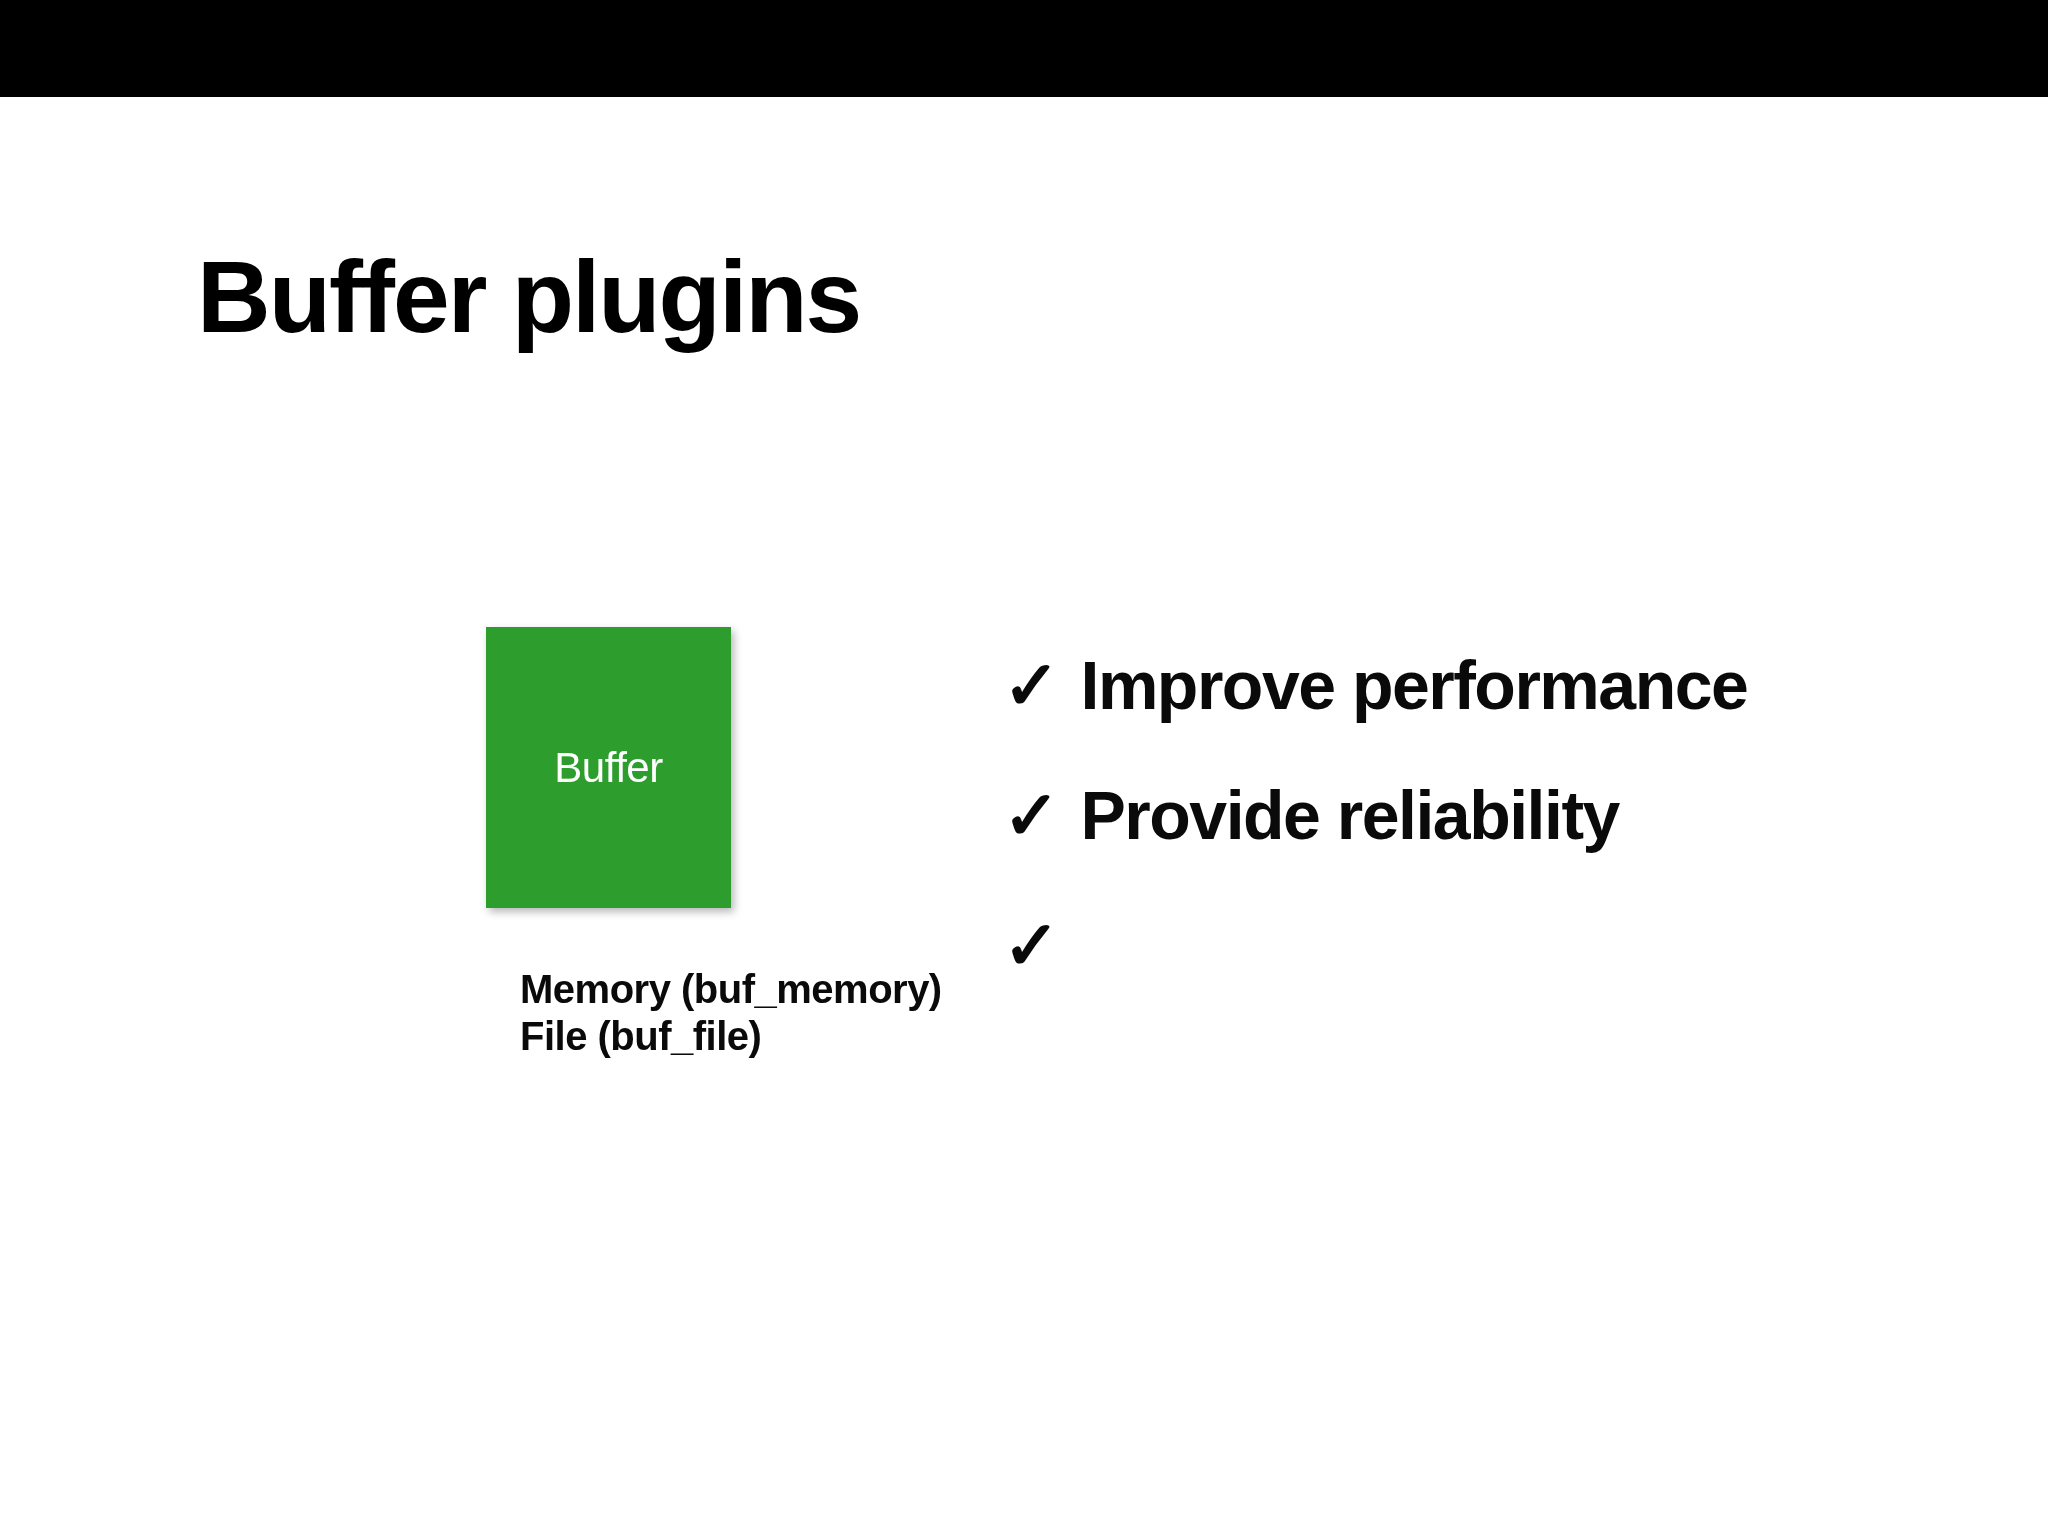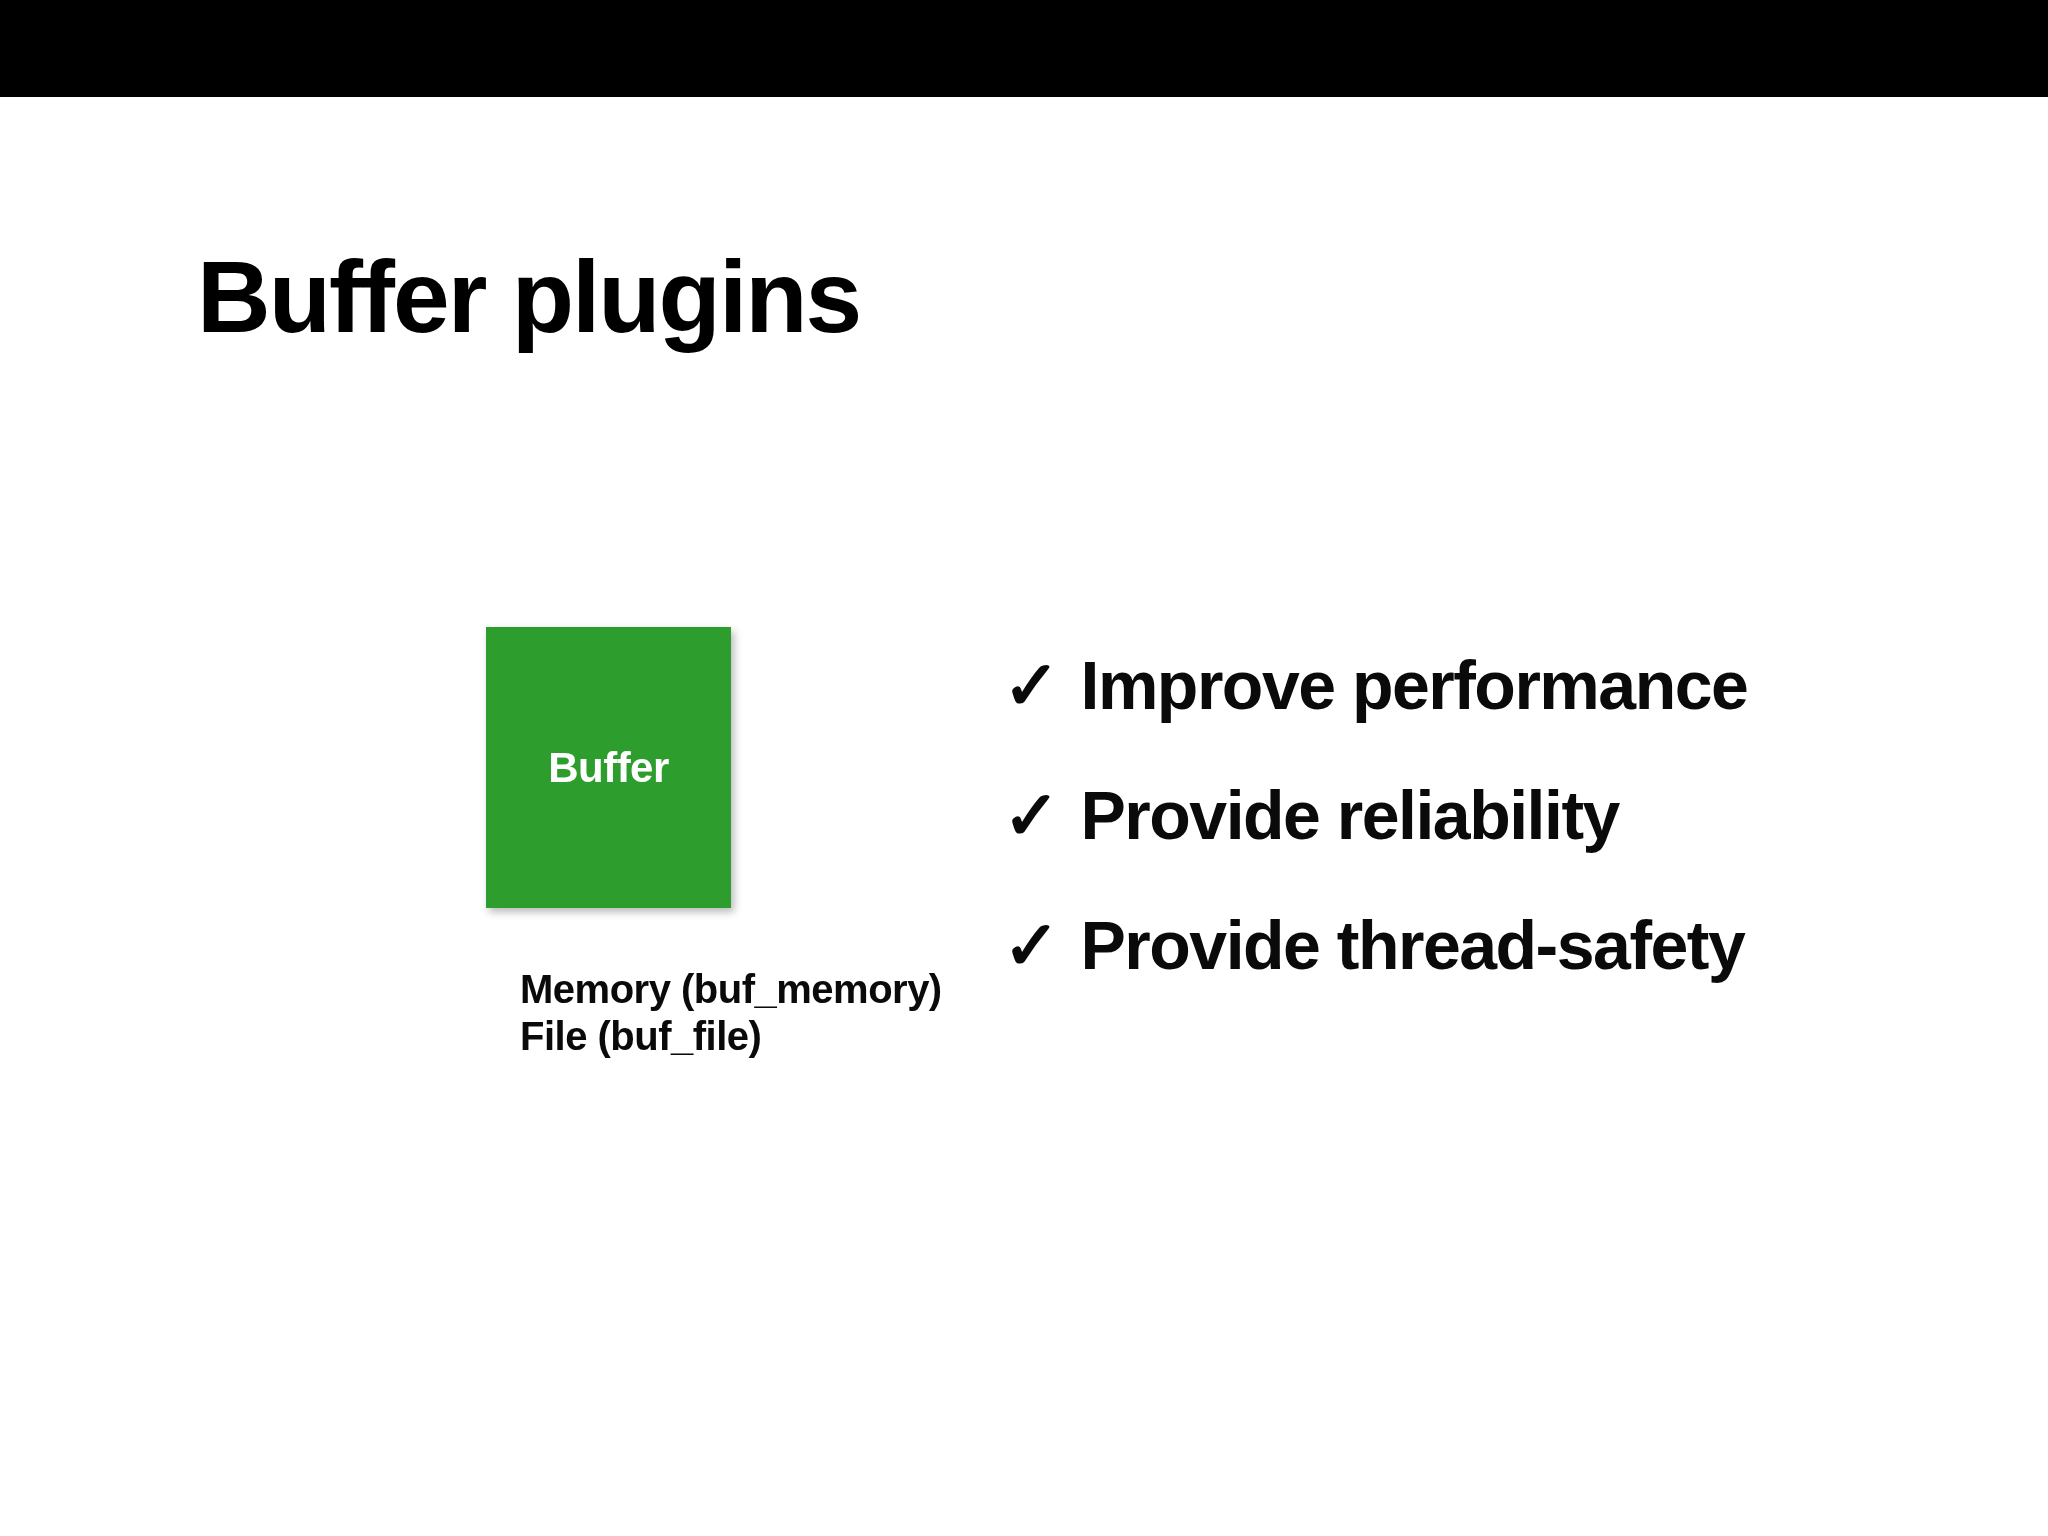--- a/index.html
+++ b/index.html
@@ -42,21 +42,21 @@
     height: 281px;
     background: #2d9e2d;
     box-shadow: 3px 4px 8px rgba(0,0,0,0.28);
     display: flex;
     align-items: center;
     justify-content: center;
   }
   .buffer-box-label {
     color: #ffffff;
     font-size: 42px;
-    font-weight: 700;
+    font-weight: 400;
     letter-spacing: -0.5px;
   }
   .buffer-caption {
     position: absolute;
     left: 484px;
     top: 966px;
     font-size: 40px;
     font-weight: 700;
     letter-spacing: -0.5px;
     line-height: 1.18;
@@ -112,18 +112,17 @@
       <span>Improve performance</span>
     </div>
 
     <div class="bullet-item">
       <span class="checkmark-icon">✓</span>
       <span>Provide reliability</span>
     </div>
 
     <div class="bullet-item">
       <span class="checkmark-icon">✓</span>
-      <span>Provide thread-safety</span>
     </div>
 
   </div>
 
 </div>
 
 </body></html>

